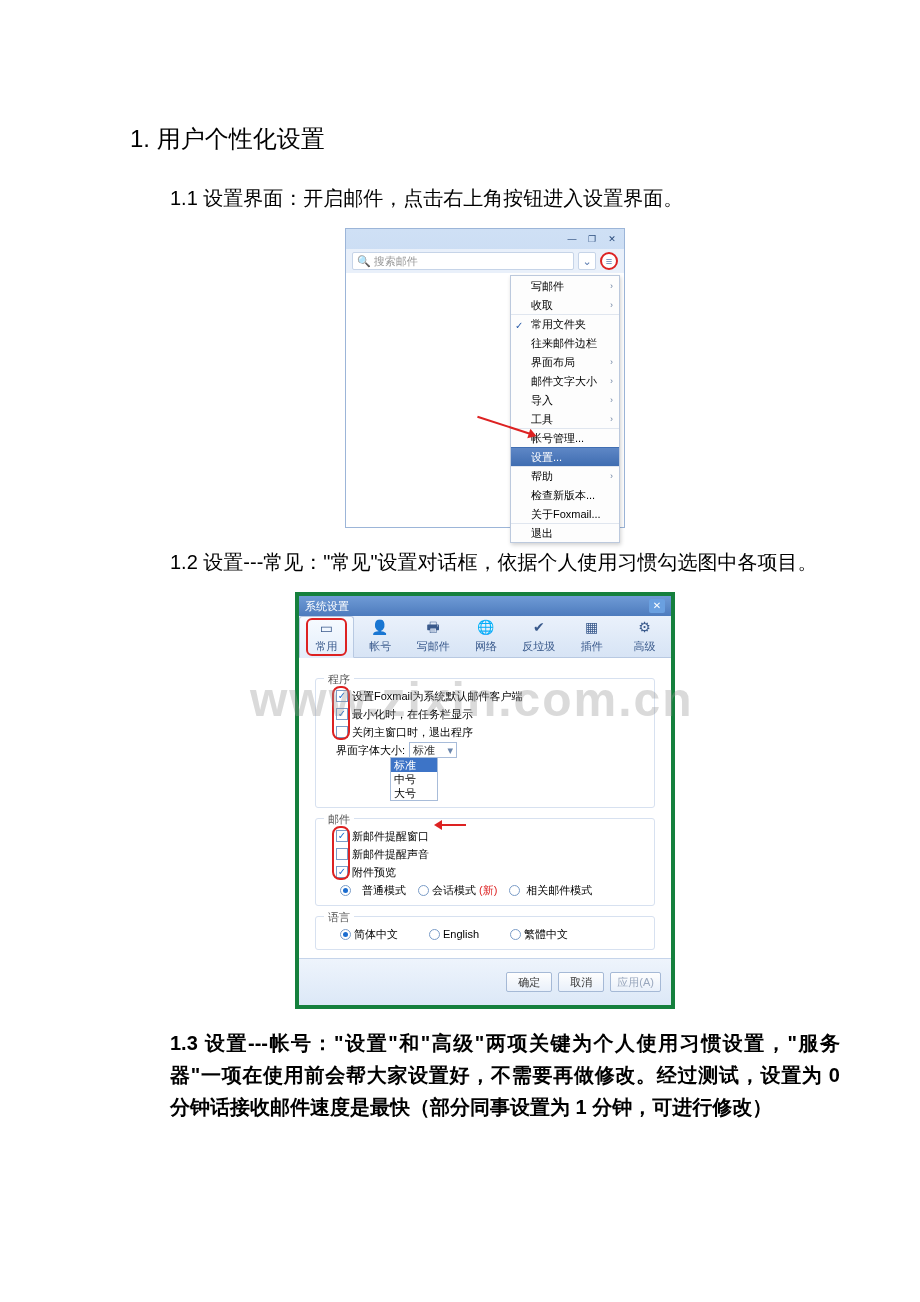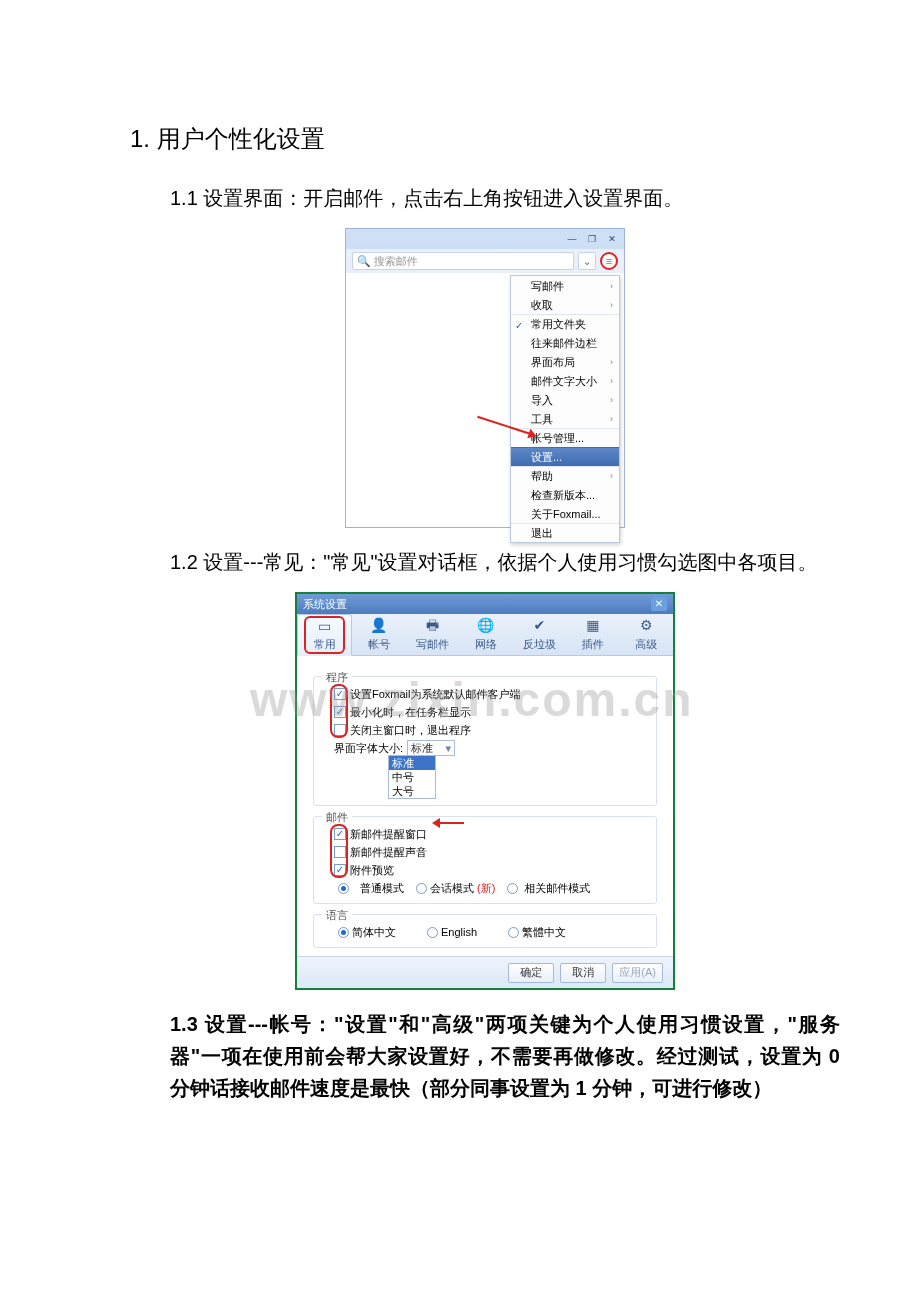--- a/index.html
+++ b/index.html
@@ -19,21 +19,21 @@
   .content1{position:absolute;top:44px;bottom:0;left:0;right:0;background:#fff;}
   .dropdown1{position:absolute;right:4px;top:46px;width:110px;background:#fdfdfd;border:1px solid #bcc9dd;box-shadow:1px 2px 4px rgba(0,0,0,.18);}
   .dropdown1 .mi{height:19px;display:flex;align-items:center;padding:0 6px 0 20px;justify-content:space-between;border-top:1px solid transparent;position:relative;}
   .dropdown1 .mi.sep{border-top:1px solid #e0e6ef;}
   .dropdown1 .mi .chev{color:#6a7f9e;font-size:9px;}
   .dropdown1 .mi.sel{background:linear-gradient(#5e87c6,#3f6db1);color:#fff;}
   .dropdown1 .mi .check{position:absolute;left:4px;top:3px;color:#2a5ca8;font-size:10px;}
   .arrow1{position:absolute;width:60px;height:2px;background:#d22;left:130px;top:196px;transform:rotate(18deg);}
   .arrow1:after{content:"";position:absolute;right:-2px;top:-4px;border-left:8px solid #d22;border-top:5px solid transparent;border-bottom:5px solid transparent;}
   
-  .shot2{width:380px;border:2px solid #15803d;background:#fff;font-size:11px;position:relative;}
+  .shot2{width:380px;border:4px solid #15803d;background:#fff;font-size:11px;position:relative;}
   .dlg-title{height:20px;background:linear-gradient(#6f9bd6,#4d7bbd);color:#fff;display:flex;align-items:center;padding:0 6px;justify-content:space-between;}
   .dlg-close{width:16px;height:14px;background:#6aa0e0;color:#fff;display:flex;align-items:center;justify-content:center;border-radius:2px;font-size:10px;}
   .tab-strip{height:42px;background:linear-gradient(#eaf1fb,#d7e4f5);border-bottom:1px solid #b8c9e2;display:flex;}
   .tab{flex:1;display:flex;flex-direction:column;align-items:center;justify-content:center;gap:1px;color:#3a5a8c;position:relative;}
   .tab .ico{width:18px;height:18px;display:flex;align-items:center;justify-content:center;font-size:14px;}
   .tab.active{background:linear-gradient(#f7fbff,#e4eefb);border:1px solid #b8c9e2;border-bottom:1px solid #e4eefb;margin-bottom:-1px;border-radius:3px 3px 0 0;}
   .tab.active.circled:before{content:"";position:absolute;top:1px;left:6px;right:6px;bottom:1px;border:2px solid #d22;border-radius:6px;}
   .dlg-body{padding:10px 16px 8px 16px;background:#fff;}
   .row{display:flex;align-items:center;gap:4px;height:18px;padding-left:6px;position:relative;}
   .cb{width:12px;height:12px;border:1px solid #7a9cc7;background:#fff;display:inline-flex;align-items:center;justify-content:center;color:#1b6dd0;font-size:10px;flex-shrink:0;}
@@ -41,21 +41,21 @@
   .ring-a{left:2px;top:-1px;width:18px;height:54px;}
   .ring-b{left:2px;top:-1px;width:18px;height:54px;}
   .font-sel{width:48px;height:16px;border:1px solid #a8bcd9;display:flex;align-items:center;justify-content:space-between;padding:0 3px;color:#333;}
   .font-dd{position:relative;left:60px;margin-top:-2px;width:48px;border:1px solid #a8bcd9;background:#fff;}
   .font-dd div{height:14px;padding:0 3px;display:flex;align-items:center;}
   .font-dd .hl{background:#3d74c7;color:#fff;}
   .red-arrow2{position:absolute;width:30px;height:2px;background:#d22;left:120px;top:145px;}
   .red-arrow2:before{content:"";position:absolute;left:-2px;top:-4px;border-right:8px solid #d22;border-top:5px solid transparent;border-bottom:5px solid transparent;}
   .radio{width:11px;height:11px;border:1px solid #7a9cc7;border-radius:50%;display:inline-flex;align-items:center;justify-content:center;flex-shrink:0;}
   .radio.on:after{content:"";width:5px;height:5px;background:#1b6dd0;border-radius:50%;}
-  .dlg-foot{height:32px;background:linear-gradient(#eef4fc,#dce8f7);border-top:1px solid #c5d4ea;display:flex;justify-content:flex-end;align-items:center;gap:6px;padding:0 10px;}
+  .dlg-foot{height:47px;background:linear-gradient(#eef4fc,#dce8f7);border-top:1px solid #c5d4ea;display:flex;justify-content:flex-end;align-items:center;gap:6px;padding:0 10px;}
   .btn{min-width:46px;height:20px;border:1px solid #a5b9d6;background:linear-gradient(#fefefe,#e9f0fa);border-radius:2px;font-size:11px;display:flex;align-items:center;justify-content:center;color:#333;padding:0 6px;}
   .btn.dis{color:#9aa8be;}
   .lang-box,.mail-box,.prog-box{border:1px solid #d7e1f0;border-radius:3px;padding:8px 10px 6px 14px;margin-top:10px;position:relative;}
   .box-title{position:absolute;top:-8px;left:8px;background:#fff;padding:0 4px;color:#555;font-size:11px;}
 </style>
 </head>
 <body>
 
 <h1>1. 用户个性化设置</h1>
 

